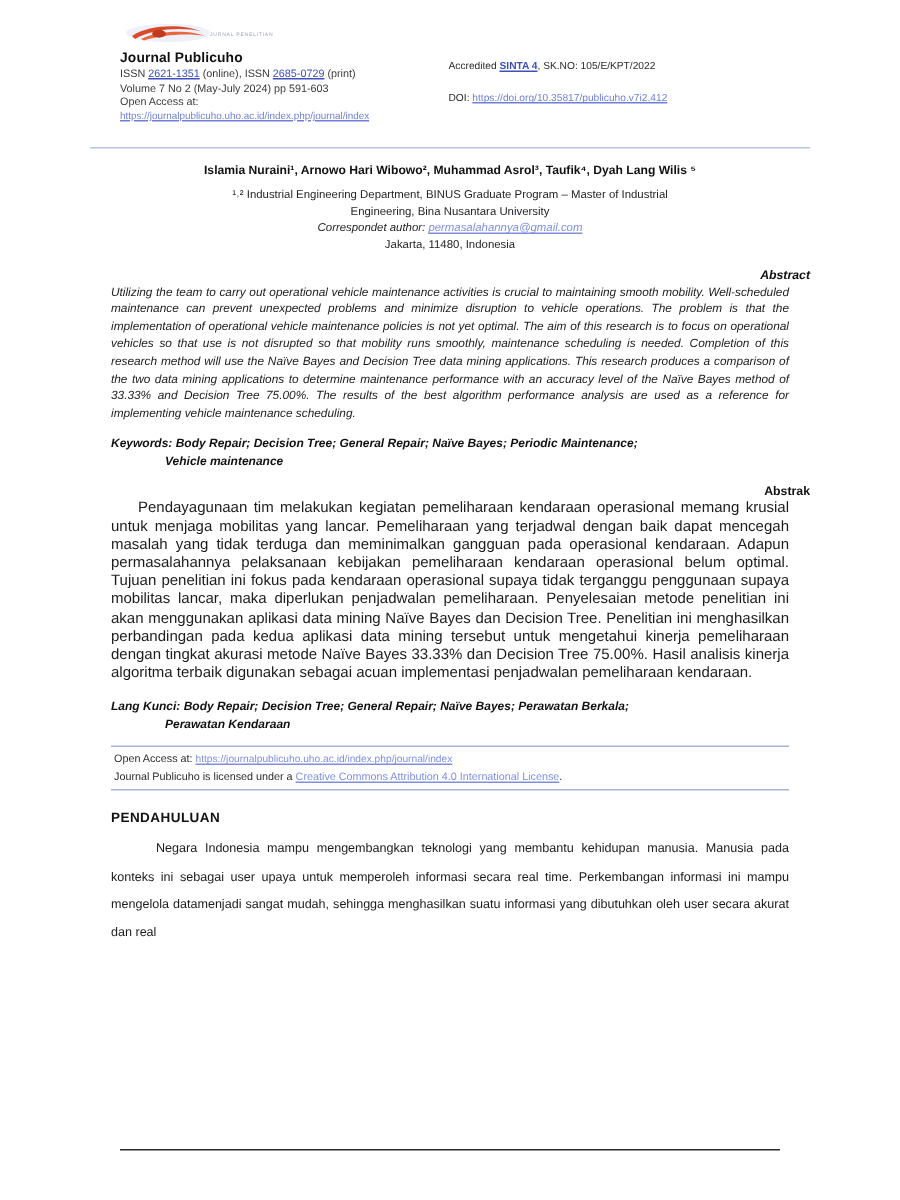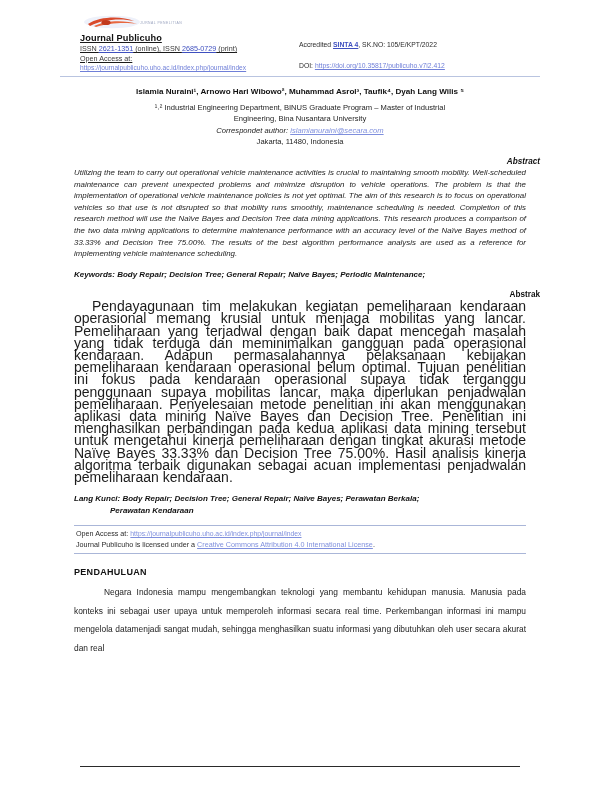--- a/index.html
+++ b/index.html
@@ -18,23 +18,22 @@
   .sheet {
     position: relative;
     width: 480px; height: 772px;
     background: #ffffff;
     color: #1a1a1a;
   }
 
   
   .masthead {
     position: relative;
-    padding: 0 20px 4px 20px;
+    padding: 0 20px 16px 20px;
     border-bottom: 1.6px solid #b9c4e0;
-    text-decoration: underline;
   }
   .logo-wrap {
     height: 18px;
     position: relative;
     margin-bottom: 1px;
   }
   .logo-swoosh {
     position: absolute; left: 2px; top: 1px;
     width: 108px; height: 16px;
     overflow: hidden;
@@ -155,21 +154,21 @@
   .sec-head.plain { font-style: normal; }
   .abstract-body {
     font-size: 7.9px;
     font-style: italic;
     line-height: 11.6px;
     text-align: justify;
     color: #1c1c1c;
     padding: 0 14px;
   }
   .abstrak-body {
-    font-size: 14px;
+    font-size: 10px;
     line-height: 12.2px;
     text-align: justify;
     color: #1c1c1c;
     padding: 0 14px;
     text-indent: 18px;
   }
 
   .keywords {
     margin-top: 9px;
     font-size: 8px;
@@ -307,20 +306,21 @@
         <text x="58" y="9" font-size="3.4" fill="#9aa3bf" font-family="Liberation Sans, sans-serif" letter-spacing="0.5">JURNAL PENELITIAN</text>
       </svg>
     </div>
 
     <div class="journal-name">Journal Publicuho</div>
 
     <div class="issn-line">
       <span>ISSN </span><span class="issn-link">2621-1351</span><span> (online), ISSN </span><span class="issn-link">2685-0729</span><span> (print)</span>
     </div>
 
+    <div class="vol-line">Volume 7 No 2 (May-July 2024) pp 591-603</div>
     <div class="oa-line">Open Access at:</div>
 
     <div class="url-row">
       <span class="oa-url">https://journalpublicuho.uho.ac.id/index.php/journal/index</span>
     </div>
 
     <div class="right-block">
       <div class="accredit">
         <span>Accredited </span><span class="sinta">SINTA 4</span><span>, SK.NO: 105/E/KPT/2022</span>
       </div>
@@ -329,29 +329,30 @@
       </div>
     </div>
   </div>
 
 
   <div class="authors">Islamia Nuraini¹, Arnowo Hari Wibowo², Muhammad Asrol³, Taufik⁴, Dyah Lang Wilis ⁵</div>
 
   <div class="affil">
     <div>¹˒² Industrial Engineering Department, BINUS Graduate Program – Master of Industrial</div>
     <div>Engineering, Bina Nusantara University</div>
-    <div class="correspond"><span>Correspondet author: </span><span class="mail-link">islamianuraini@secara.com</span></div>
+    <div class="correspond"><span>Correspondet author: </span><span class="mail-link">permasalahannya@gmail.com</span></div>
     <div class="city">Jakarta, 11480, Indonesia</div>
   </div>
 
   <div class="sec-head">Abstract</div>
   <div class="abstract-body">Utilizing the team to carry out operational vehicle maintenance activities is crucial to maintaining smooth mobility. Well-scheduled maintenance can prevent unexpected problems and minimize disruption to vehicle operations. The problem is that the implementation of operational vehicle maintenance policies is not yet optimal. The aim of this research is to focus on operational vehicles so that use is not disrupted so that mobility runs smoothly, maintenance scheduling is needed. Completion of this research method will use the Naïve Bayes and Decision Tree data mining applications. This research produces a comparison of the two data mining applications to determine maintenance performance with an accuracy level of the Naïve Bayes method of 33.33% and Decision Tree 75.00%. The results of the best algorithm performance analysis are used as a reference for implementing vehicle maintenance scheduling.</div>
 
   <div class="keywords">
     <span>Keywords: </span><span>Body Repair; Decision Tree; General Repair; Naïve Bayes; Periodic Maintenance;</span>
+    <span class="cont">Vehicle maintenance</span>
   </div>
 
   <div class="sec-head plain">Abstrak</div>
   <div class="abstrak-body">Pendayagunaan tim melakukan kegiatan pemeliharaan kendaraan operasional memang krusial untuk menjaga mobilitas yang lancar. Pemeliharaan yang terjadwal dengan baik dapat mencegah masalah yang tidak terduga dan meminimalkan gangguan pada operasional kendaraan. Adapun permasalahannya pelaksanaan kebijakan pemeliharaan kendaraan operasional belum optimal. Tujuan penelitian ini fokus pada kendaraan operasional supaya tidak terganggu penggunaan supaya mobilitas lancar, maka diperlukan penjadwalan pemeliharaan. Penyelesaian metode penelitian ini akan menggunakan aplikasi data mining Naïve Bayes dan Decision Tree.  Penelitian ini menghasilkan perbandingan pada kedua aplikasi data mining tersebut untuk mengetahui kinerja pemeliharaan dengan tingkat akurasi metode Naïve Bayes 33.33% dan Decision Tree 75.00%. Hasil analisis kinerja algoritma terbaik digunakan sebagai acuan implementasi penjadwalan pemeliharaan kendaraan.</div>
 
   <div class="katakunci">
     <span>Lang Kunci: </span><span>Body Repair; Decision Tree; General Repair; Naïve Bayes; Perawatan Berkala;</span>
     <span class="cont">Perawatan Kendaraan</span>
   </div>
 

